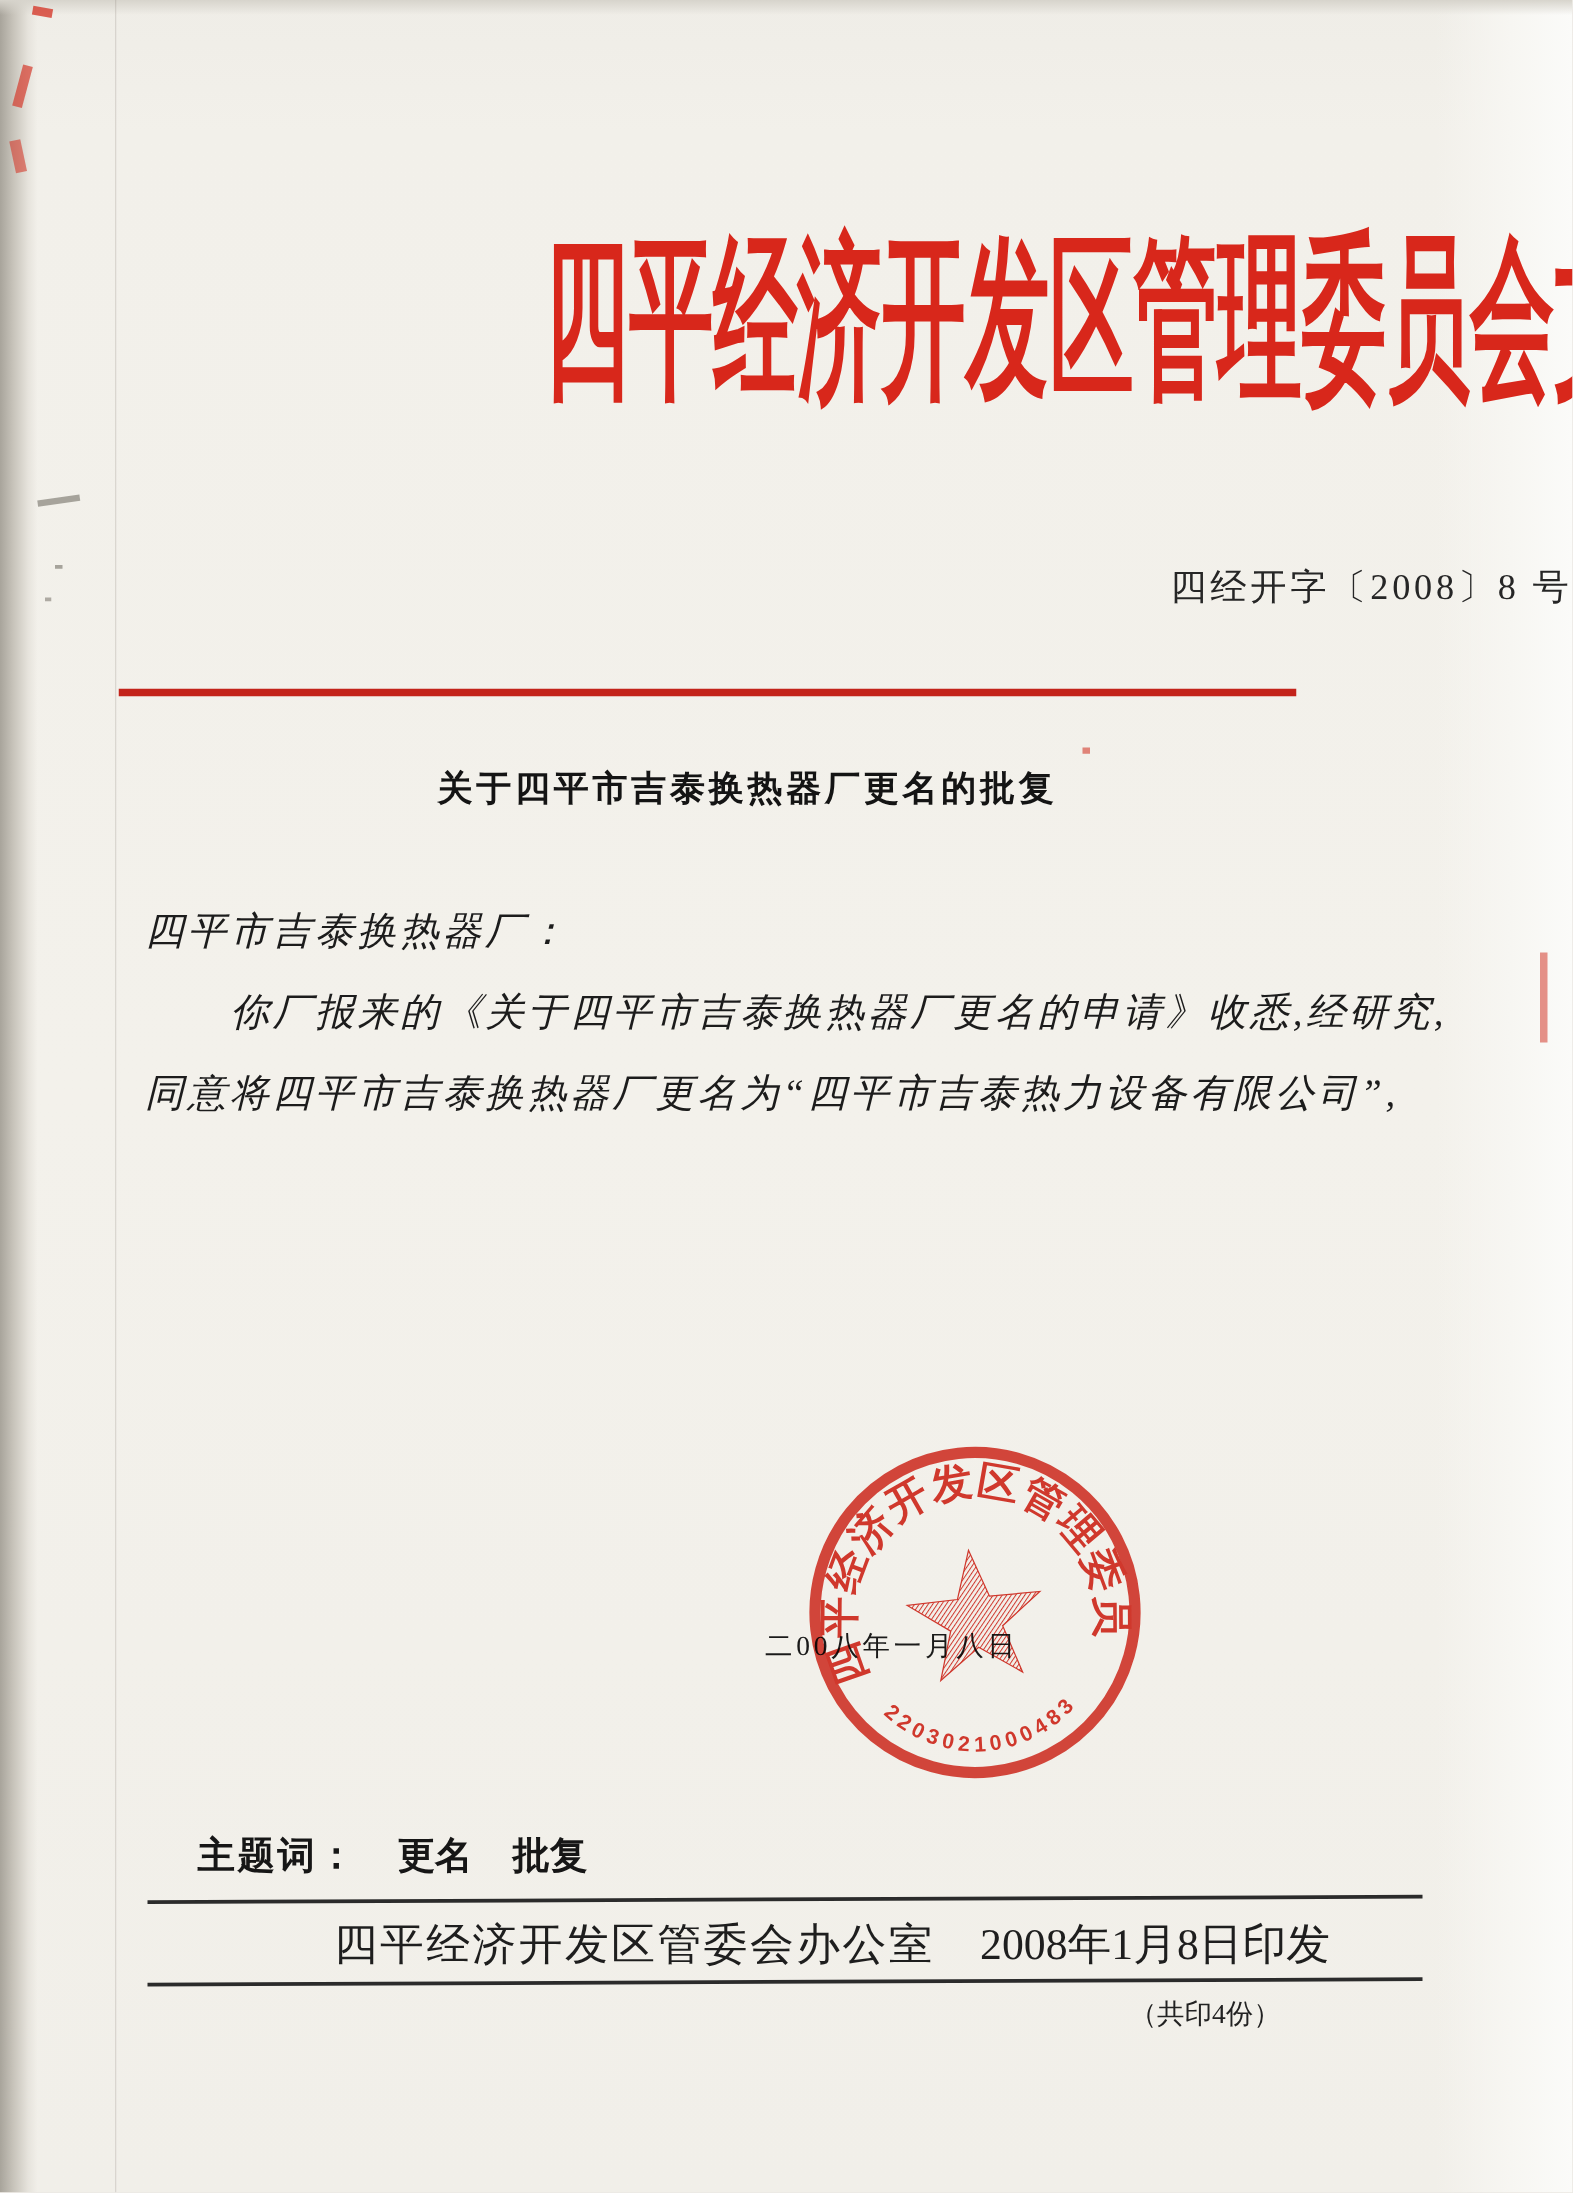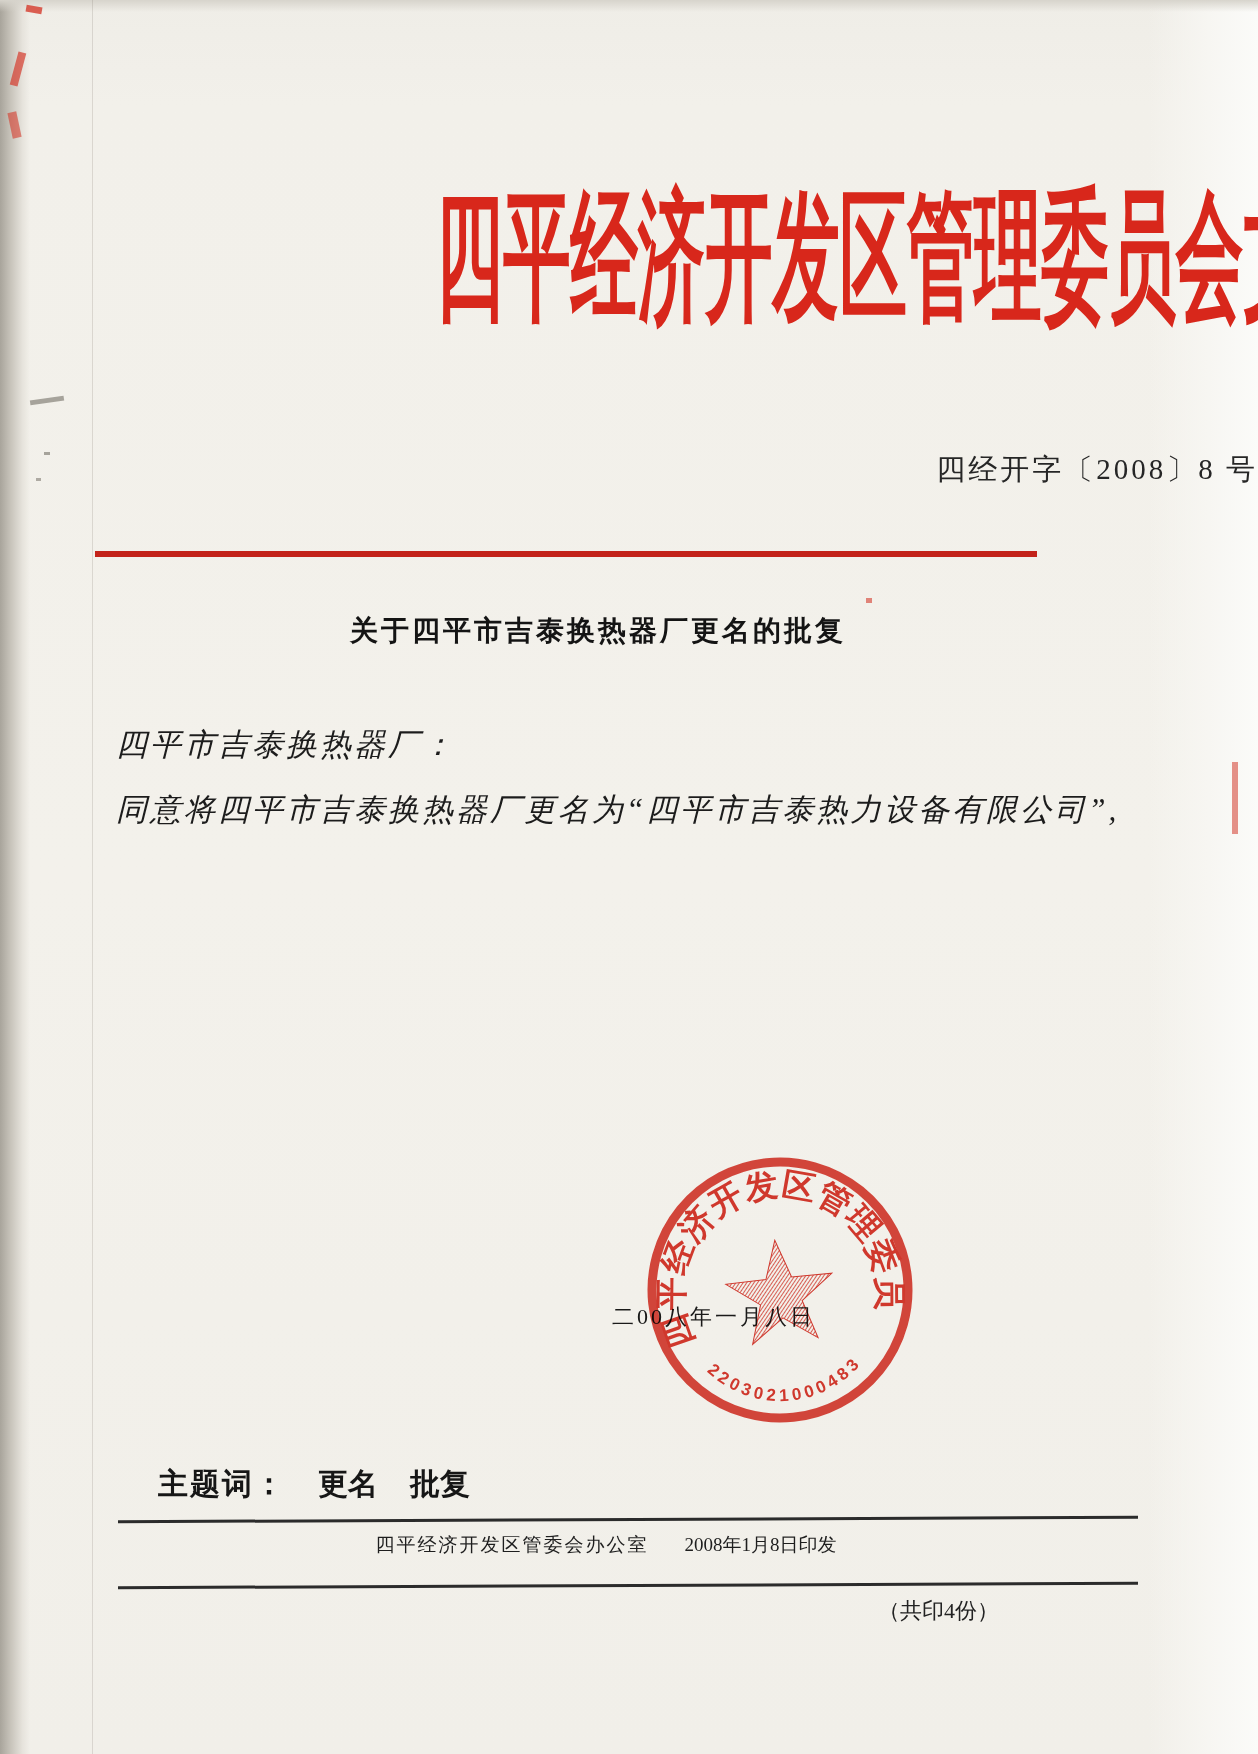--- a/index.html
+++ b/index.html
@@ -50,24 +50,24 @@
   .keywords-row{
     position:absolute; top:1464px; left:148px; display:flex; gap:32px;
     font-family:"Liberation Sans",sans-serif; font-weight:bold; font-size:30px; color:#161616;
   }
   .keywords-row .kw-label{letter-spacing:2px;margin-left:10px;}
   .rule{position:absolute; left:118px; width:1020px; height:3px; background:#2b2b2b; transform:rotate(-0.25deg);}
   .rule-1{top:1518px;}
   .rule-2{top:1584px;}
   .office-row{
     position:absolute; top:1532px; left:148px; width:916px; display:flex;
-    justify-content:center; font-size:19px; color:#1e1e1e;gap:36px;
+    justify-content:flex-end; font-size:35px; color:#1e1e1e;gap:36px;
   }
   .office-row .office{letter-spacing:2px;}
-  .copies{position:absolute; top:1596px; left:839px; width:160px; text-align:right; font-size:22px; color:#222;}
+  .copies{position:absolute; top:1596px; left:884px; width:160px; text-align:center; font-size:22px; color:#222;}
   
   .art{position:absolute;}
   .a-red{background:#d43a2c;}
   .a-dark{background:#5a554c;}
 </style>
 </head>
 <body>
 
 <div class="page">
 
@@ -81,20 +81,21 @@
   </div>
 
   <div class="doc-number">四经开字〔2008〕8 号</div>
 
   <div class="red-rule"></div>
 
   <div class="doc-title">关于四平市吉泰换热器厂更名的批复</div>
 
   <div class="body-block">
     <div class="bline">四平市吉泰换热器厂：</div>
+    <div class="bline indent">你厂报来的《关于四平市吉泰换热器厂更名的申请》收悉,经研究,</div>
     <div class="bline">同意将四平市吉泰换热器厂更名为“四平市吉泰热力设备有限公司”,</div>
   </div>
 
   <svg class="seal" width="280" height="280" viewBox="0 0 280 280">
     <defs>
       <pattern id="hatch" patternUnits="userSpaceOnUse" width="3" height="3" patternTransform="rotate(40)">
         <path d="M0 0 L0 3" stroke="#d93025" stroke-width="1.6"></path>
       </pattern>
       <path id="arcTop" d="M 50 183 A 98 98 0 1 1 230 183" fill="none"></path>
       <path id="arcBottom" d="M 47 196 A 106 106 0 0 0 233 196" fill="none"></path>

